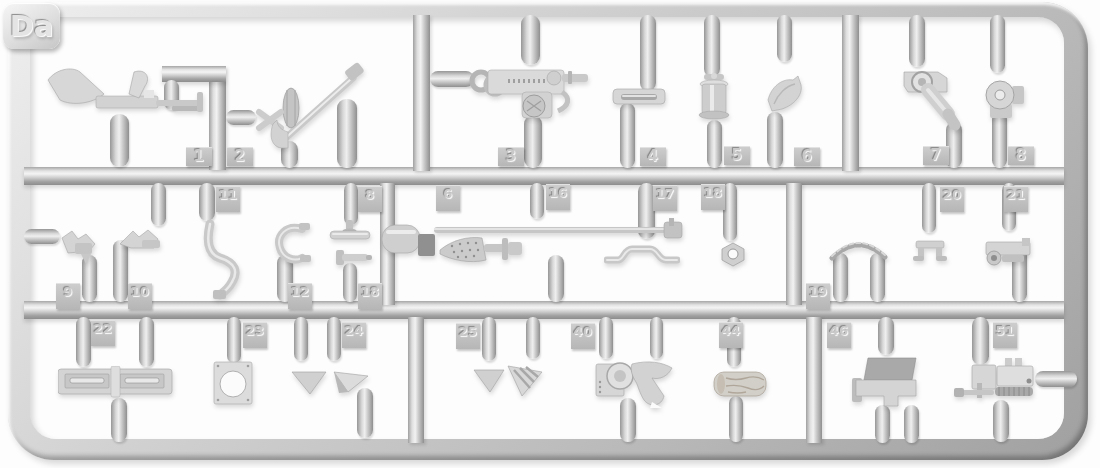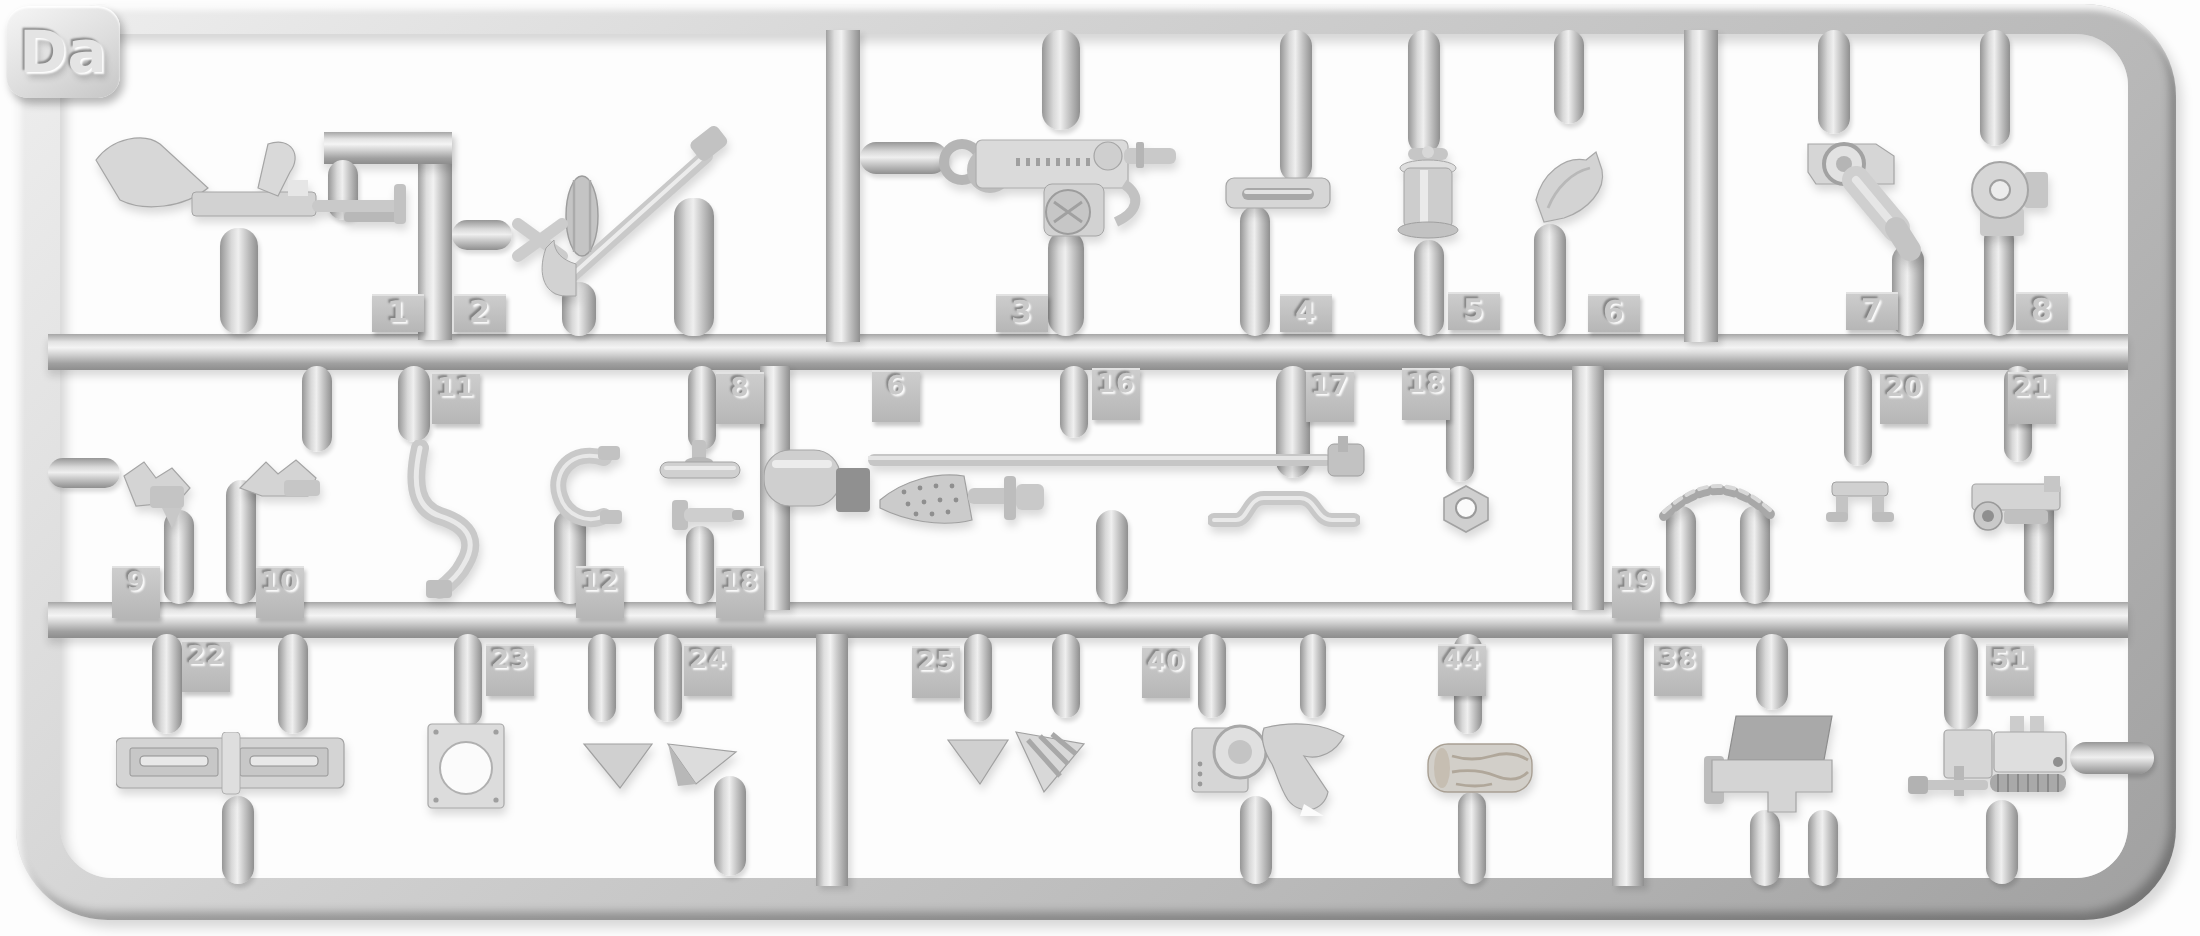--- a/index.html
+++ b/index.html
@@ -389,18 +389,18 @@
   <div class="tag" style="left:701px;top:184px">18</div>
   <div class="tag" style="left:806px;top:283px">19</div>
   <div class="tag" style="left:940px;top:186px">20</div>
   <div class="tag" style="left:1004px;top:186px">21</div>
   <div class="tag" style="left:91px;top:320px">22</div>
   <div class="tag" style="left:243px;top:322px">23</div>
   <div class="tag" style="left:342px;top:322px">24</div>
   <div class="tag" style="left:456px;top:323px">25</div>
   <div class="tag" style="left:571px;top:323px">40</div>
   <div class="tag" style="left:719px;top:322px">44</div>
-  <div class="tag" style="left:827px;top:322px">38</div>
+  <div class="tag" style="left:827px;top:322px">46</div>
   <div class="tag" style="left:993px;top:322px">51</div>
 
   <div class="tab">Da</div>
 
 </div>
 
 </body></html>

